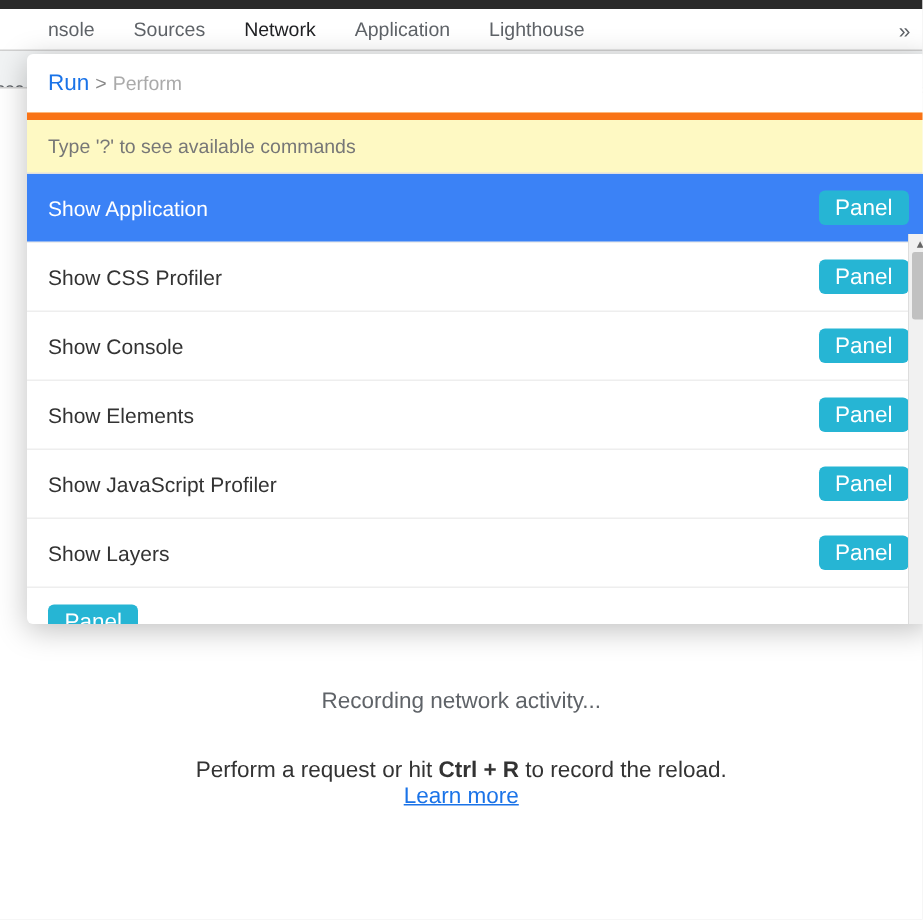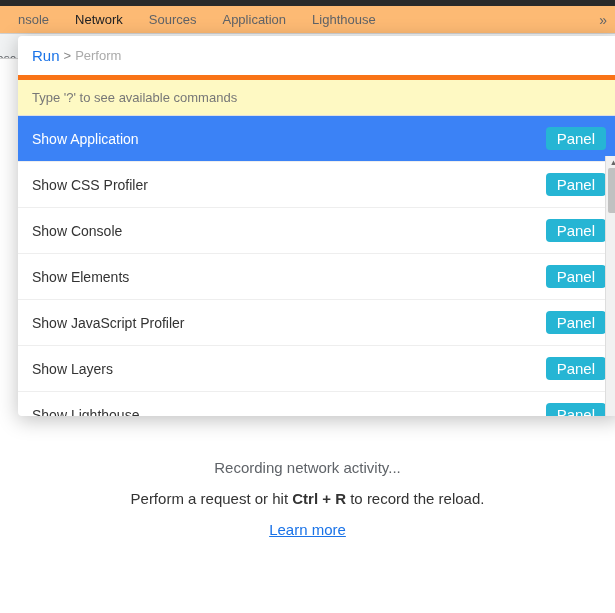--- a/index.html
+++ b/index.html
@@ -10,26 +10,26 @@
   height: 613px;
   overflow: hidden;
   position: relative;
   font-size: 13px;
 }
 .topbar {
   height: 6px;
   background: #2a2a2a;
 }
 .tabs-row {
-  background: #fdba74;
+  background: #ffffff;
   display: flex;
   align-items: center;
   height: 28px;
   border-bottom: 1px solid #d0d0d0;
-  padding-left: 5px;
+  padding-left: 19px;
   position: relative;
 }
 .tab {
   padding: 0 13px;
   color: #5f6368;
   font-size: 13px;
   height: 28px;
   display: flex;
   align-items: center;
   cursor: pointer;
@@ -175,44 +175,43 @@
   background: #fff;
   border-top: 1px solid #d0d0d0;
 }
 .recording-msg {
   text-align: center;
   margin-top: 400px;
   color: #5f6368;
   font-size: 15px;
 }
 .recording-msg .line1 {
-  margin-bottom: 14px;
+  margin-bottom: 29px;
 }
 .recording-msg .line2 {
-  margin-bottom: 14px;
   color: #333;
 }
 .recording-msg .line2 b {
   font-weight: 600;
 }
 .learn-more {
   color: #1a73e8;
   text-decoration: underline;
   cursor: pointer;
 }
 </style>
 </head>
 <body>
 
 <div class="topbar"></div>
 
 <div class="tabs-row" id="tabs-row">
   <div class="tab">nsole</div>
+    <div class="tab">Sources</div>
     <div class="tab active">Network</div>
-    <div class="tab">Sources</div>
     <div class="tab">Application</div>
     <div class="tab">Lighthouse</div>
     <span class="tabs-overflow">»</span>
 </div>
 
 <div class="toolbar"></div>
 
 <div class="sidelabel">ese</div>
 <div class="sidelabel2">loo</div>
 <div class="right-num">90</div>
@@ -253,21 +252,20 @@
       </div>
       <div class="command-item">
         <span>Show JavaScript Profiler</span>
         <span class="badge">Panel</span>
       </div>
       <div class="command-item">
         <span>Show Layers</span>
         <span class="badge">Panel</span>
       </div>
       <div class="command-item">
-        <span>Show Lighthouse</span>
         <span class="badge">Panel</span>
       </div>
     </div>
   <div class="scrollbar-track">
     <div class="scroll-arrow up">▴</div>
     <div class="scrollbar-thumb"></div>
 
   </div>
 </div>
 

